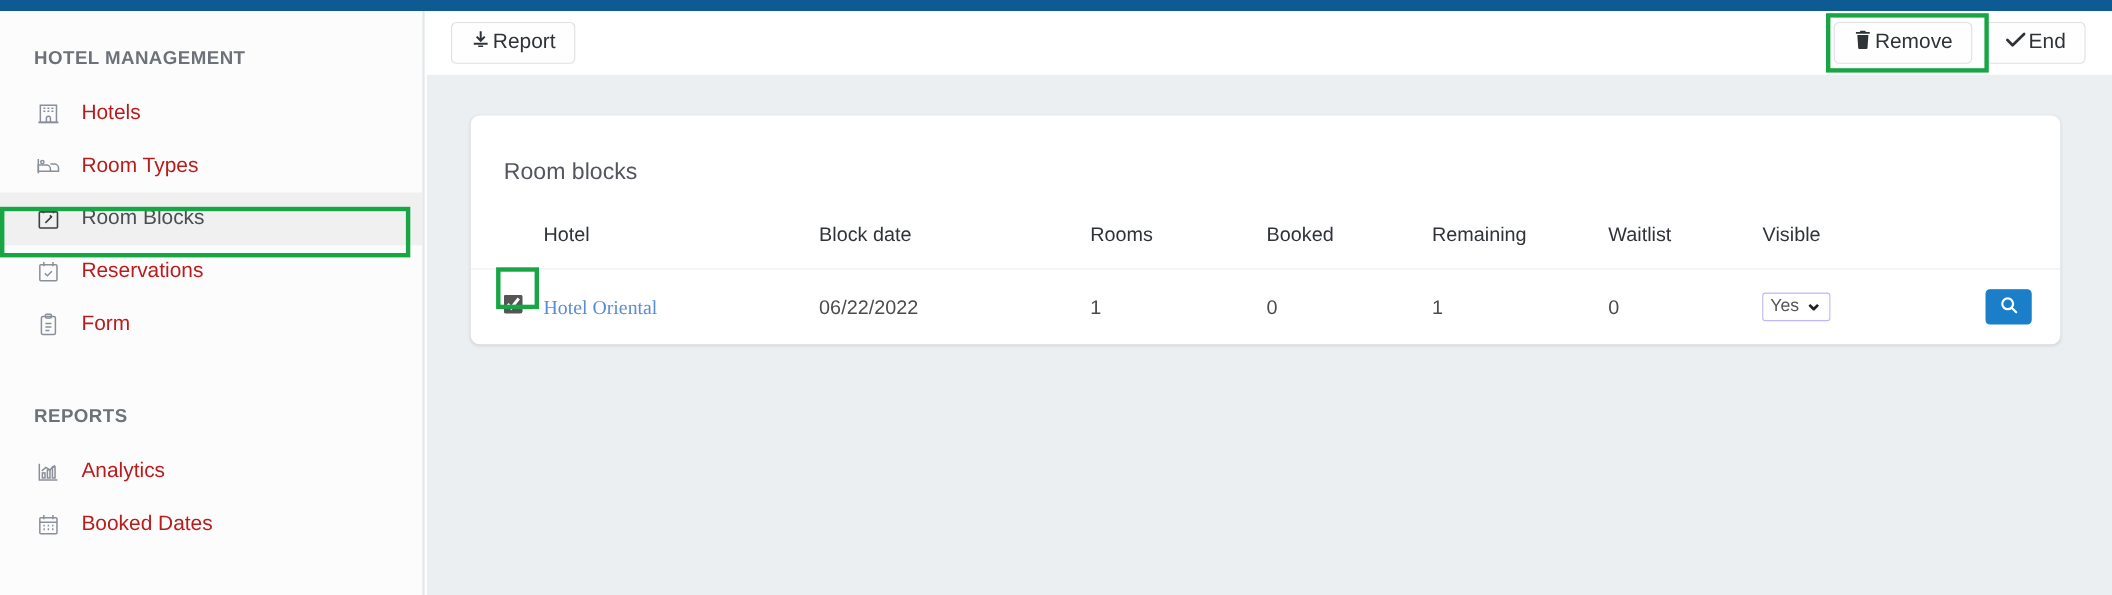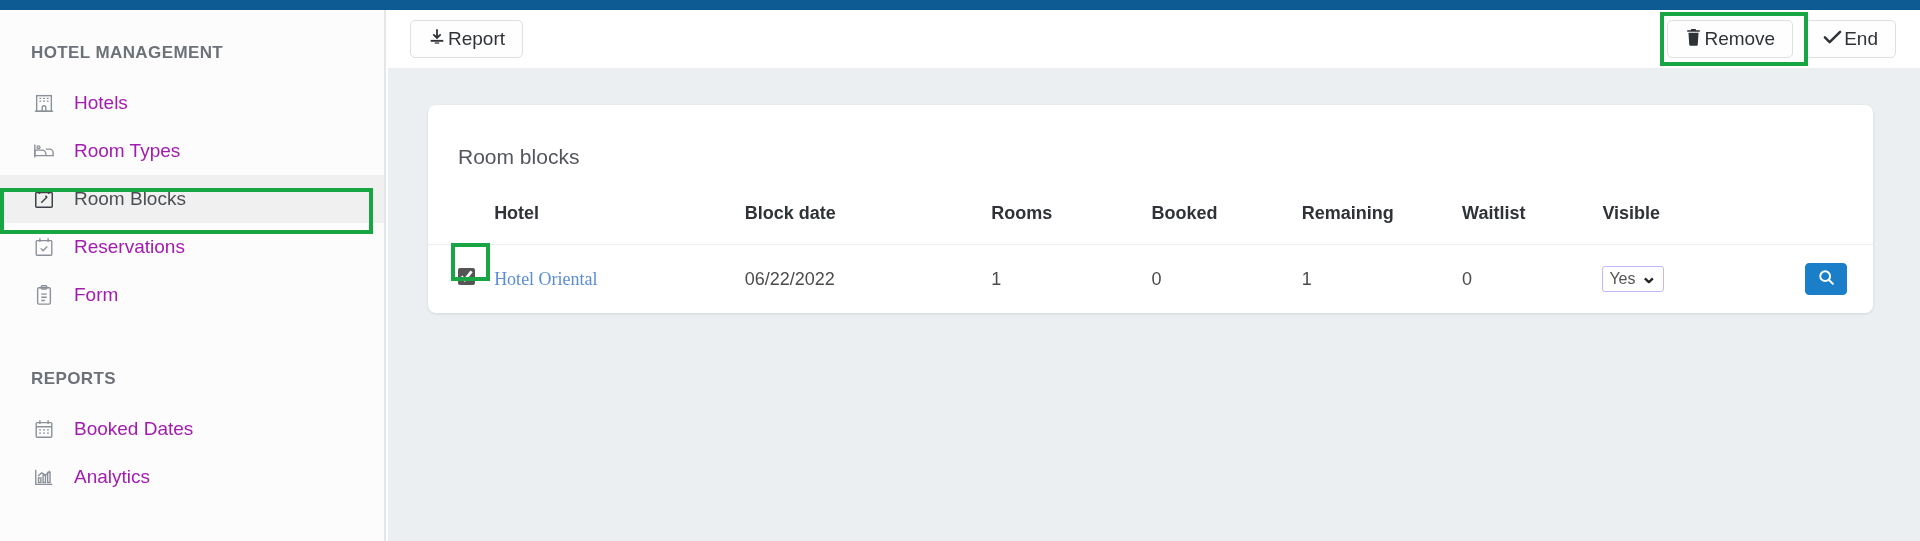--- a/index.html
+++ b/index.html
@@ -30,21 +30,21 @@
     color: #6d7278; padding: 0 0 0 31px;
   }
   .section-title.first { margin-top: 33px; }
   .section-title.second { margin-top: 50px; }
 
   .navlist { margin-top: 16px; }
   .navitem {
     position: relative;
     display: flex; align-items: center;
     height: 48px; padding-left: 31px;
-    color: #a21caf; font-size: 19px;
+    color: #b91c1c; font-size: 19px;
     cursor: pointer;
   }
   .navitem .ico {
     width: 26px; height: 26px;
     margin-right: 17px;
     display: inline-flex; align-items: center; justify-content: center;
     flex: 0 0 26px;
   }
   .navitem .ico svg { display: block; }
   .navitem.active {
@@ -118,21 +118,21 @@
     font-size: 17px; color: #a8a8a8;
     cursor: pointer;
   }
   .sel-big .caret {
     margin-left: auto; color: #8a8a8a; font-size: 12px;
   }
 
   
   table.grid { width: 100%; border-collapse: collapse; }
   table.grid th {
-    text-align: left; font-size: 18px; font-weight: bold;
+    text-align: left; font-size: 18px; font-weight: normal;
     color: #2f3338; padding: 22px 0 20px 0;
   }
   table.grid td {
     font-size: 18px; color: #4b4b4b;
     padding: 18px 0; border-top: 1px solid #eeeeee;
     vertical-align: middle;
   }
   .c-check { width: 66px; padding-left: 30px !important; }
   .c-hotel { width: 250px; }
   .c-date  { width: 246px; }
@@ -249,39 +249,39 @@
       </div>
     </nav>
 
     <div class="section-title second">REPORTS</div>
 
     <nav class="navlist">
 
       <div class="navitem">
         <span class="ico">
           <svg width="22" height="22" viewBox="0 0 24 24" fill="none" stroke="#8a9099" stroke-width="1.5">
-            <rect x="3.5" y="5" width="17" height="16" rx="1"></rect>
-            <path d="M7.5 2.5v4M16.5 2.5v4M3.5 9.5h17"></path>
-            <path d="M7 13h1.4M11.3 13h1.4M15.6 13h1.4M7 16.5h1.4M11.3 16.5h1.4M15.6 16.5h1.4" stroke-width="1.8"></path>
-          </svg>
-        </span>
-        <span class="lbl">Booked Dates</span>
-      </div>
-
-      <div class="navitem">
-        <span class="ico">
-          <svg width="22" height="22" viewBox="0 0 24 24" fill="none" stroke="#8a9099" stroke-width="1.5">
             <path d="M3 4v16h18"></path>
             <rect x="6" y="13" width="2.6" height="5"></rect>
             <rect x="11" y="10" width="2.6" height="8"></rect>
             <rect x="16" y="7" width="2.6" height="11"></rect>
             <path d="M5.5 11l4-3.5 4 2.5 5-4.5"></path>
           </svg>
         </span>
         <span class="lbl">Analytics</span>
+      </div>
+
+      <div class="navitem">
+        <span class="ico">
+          <svg width="22" height="22" viewBox="0 0 24 24" fill="none" stroke="#8a9099" stroke-width="1.5">
+            <rect x="3.5" y="5" width="17" height="16" rx="1"></rect>
+            <path d="M7.5 2.5v4M16.5 2.5v4M3.5 9.5h17"></path>
+            <path d="M7 13h1.4M11.3 13h1.4M15.6 13h1.4M7 16.5h1.4M11.3 16.5h1.4M15.6 16.5h1.4" stroke-width="1.8"></path>
+          </svg>
+        </span>
+        <span class="lbl">Booked Dates</span>
       </div>
     </nav>
 
     <div class="hl-nav"></div>
   </aside>
 
   <section class="content">
 
     <div class="toolbar">
 

